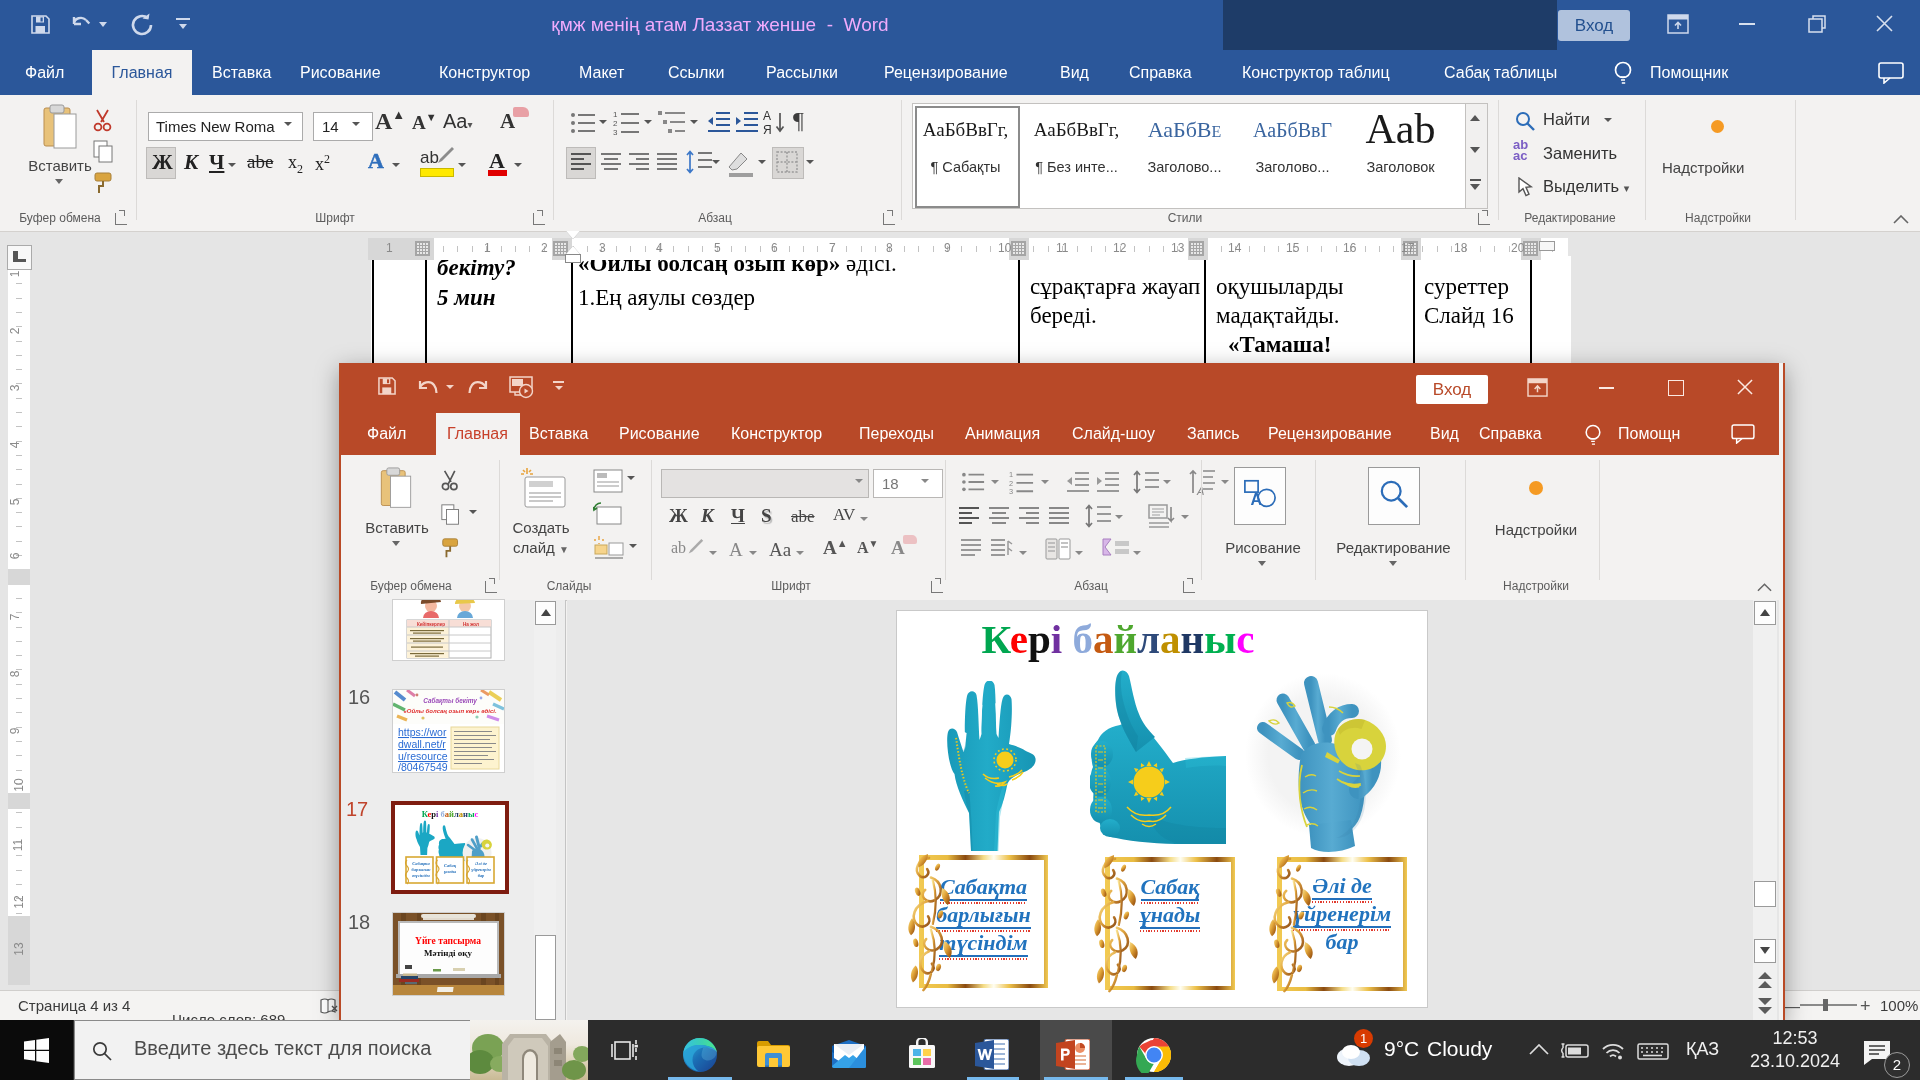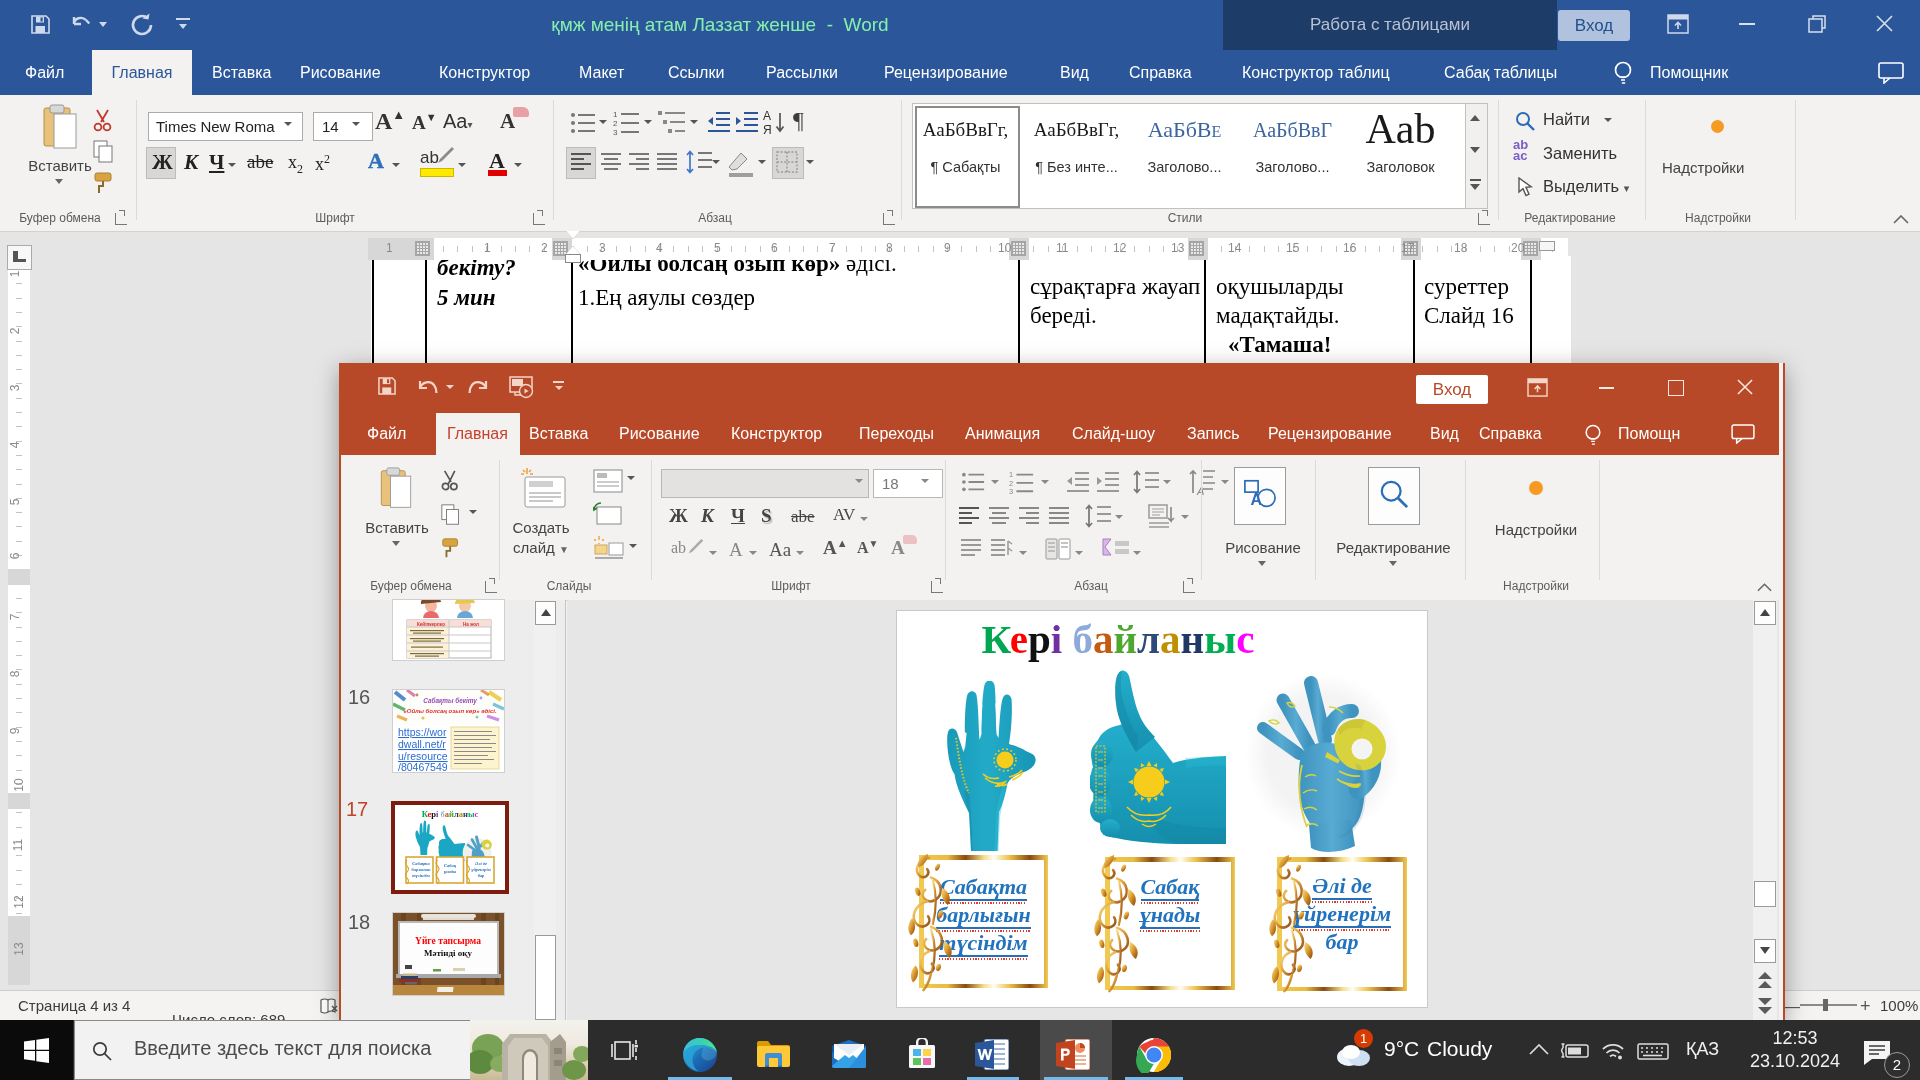--- a/index.html
+++ b/index.html
@@ -67,25 +67,24 @@
         <path d="M16 6 l3.3 3.5" stroke="#cfd9ec" stroke-width="2.4"></path>
         <path d="M21 17 l4 -4" stroke="#cfd9ec" stroke-width="0"></path>
       </svg>
     <div class="abs" style="left:99px;top:22px;width:0;height:0;border-left:4.5px solid transparent;border-right:4.5px solid transparent;border-top:5px solid #cfd9ec"></div>
     <svg class="abs" style="left:130px;top:13px" width="25" height="24" viewBox="0 0 25 24">
         <path d="M21 12 a9 9 0 1 1 -3.2 -6.9" fill="none" stroke="#cfd9ec" stroke-width="2.6"></path>
         <path d="M19.5 0.5 l-1 6 -6 -1 z" fill="#cfd9ec"></path>
       </svg>
     <div class="abs" style="left:176px;top:18px;width:14px;height:2px;background:#cfd9ec"></div>
     <div class="abs" style="left:178.5px;top:24px;width:0;height:0;border-left:4.5px solid transparent;border-right:4.5px solid transparent;border-top:5px solid #cfd9ec"></div>
-    <div class="abs" style="left:540px;top:0;width:360px;height:50px;line-height:50px;text-align:center;color:#86efac;font-size:19px">қмж менің атам Лаззат женше &nbsp;-&nbsp; Word</div>
+    <div class="abs" style="left:540px;top:0;width:360px;height:50px;line-height:50px;text-align:center;color:#f0abfc;font-size:19px">қмж менің атам Лаззат женше &nbsp;-&nbsp; Word</div>
   </div>
   <div class="abs" id="w-ctx"></div>
   <div class="abs" id="w-ctx2"></div>
-  <div class="abs" style="left:1223px;top:0;width:334px;height:50px;line-height:50px;text-align:center;color:#b9c2d4;font-size:17px">Работа с таблицами</div>
   <div class="abs" style="left:1558px;top:10px;width:72px;height:31px;background:#b0c2dd;border-radius:3px;text-align:center;line-height:31px;color:#23508f;font-size:17px">Вход</div>
   <svg class="abs" style="left:1667px;top:14px" width="22" height="20" viewBox="0 0 22 20">
       <rect x="1" y="1" width="20" height="18" fill="none" stroke="#cfd9ec" stroke-width="1.5"></rect>
       <rect x="1" y="1" width="20" height="4.5" fill="#cfd9ec"></rect>
       <path d="M11 15 v-6 M8 11.5 l3 -3.2 3 3.2" fill="none" stroke="#cfd9ec" stroke-width="1.6"></path>
     </svg>
   <div class="abs" style="left:1739px;top:23px;width:16px;height:1.8px;background:#d8e0ee"></div>
   <svg class="abs" style="left:1808px;top:15px" width="18" height="18" viewBox="0 0 18 18">
       <rect x="1" y="4" width="13" height="13" fill="none" stroke="#d8e0ee" stroke-width="1.5"></rect>
       <path d="M5 4 v-3 h12 v12 h-3" fill="none" stroke="#d8e0ee" stroke-width="1.5"></path>

